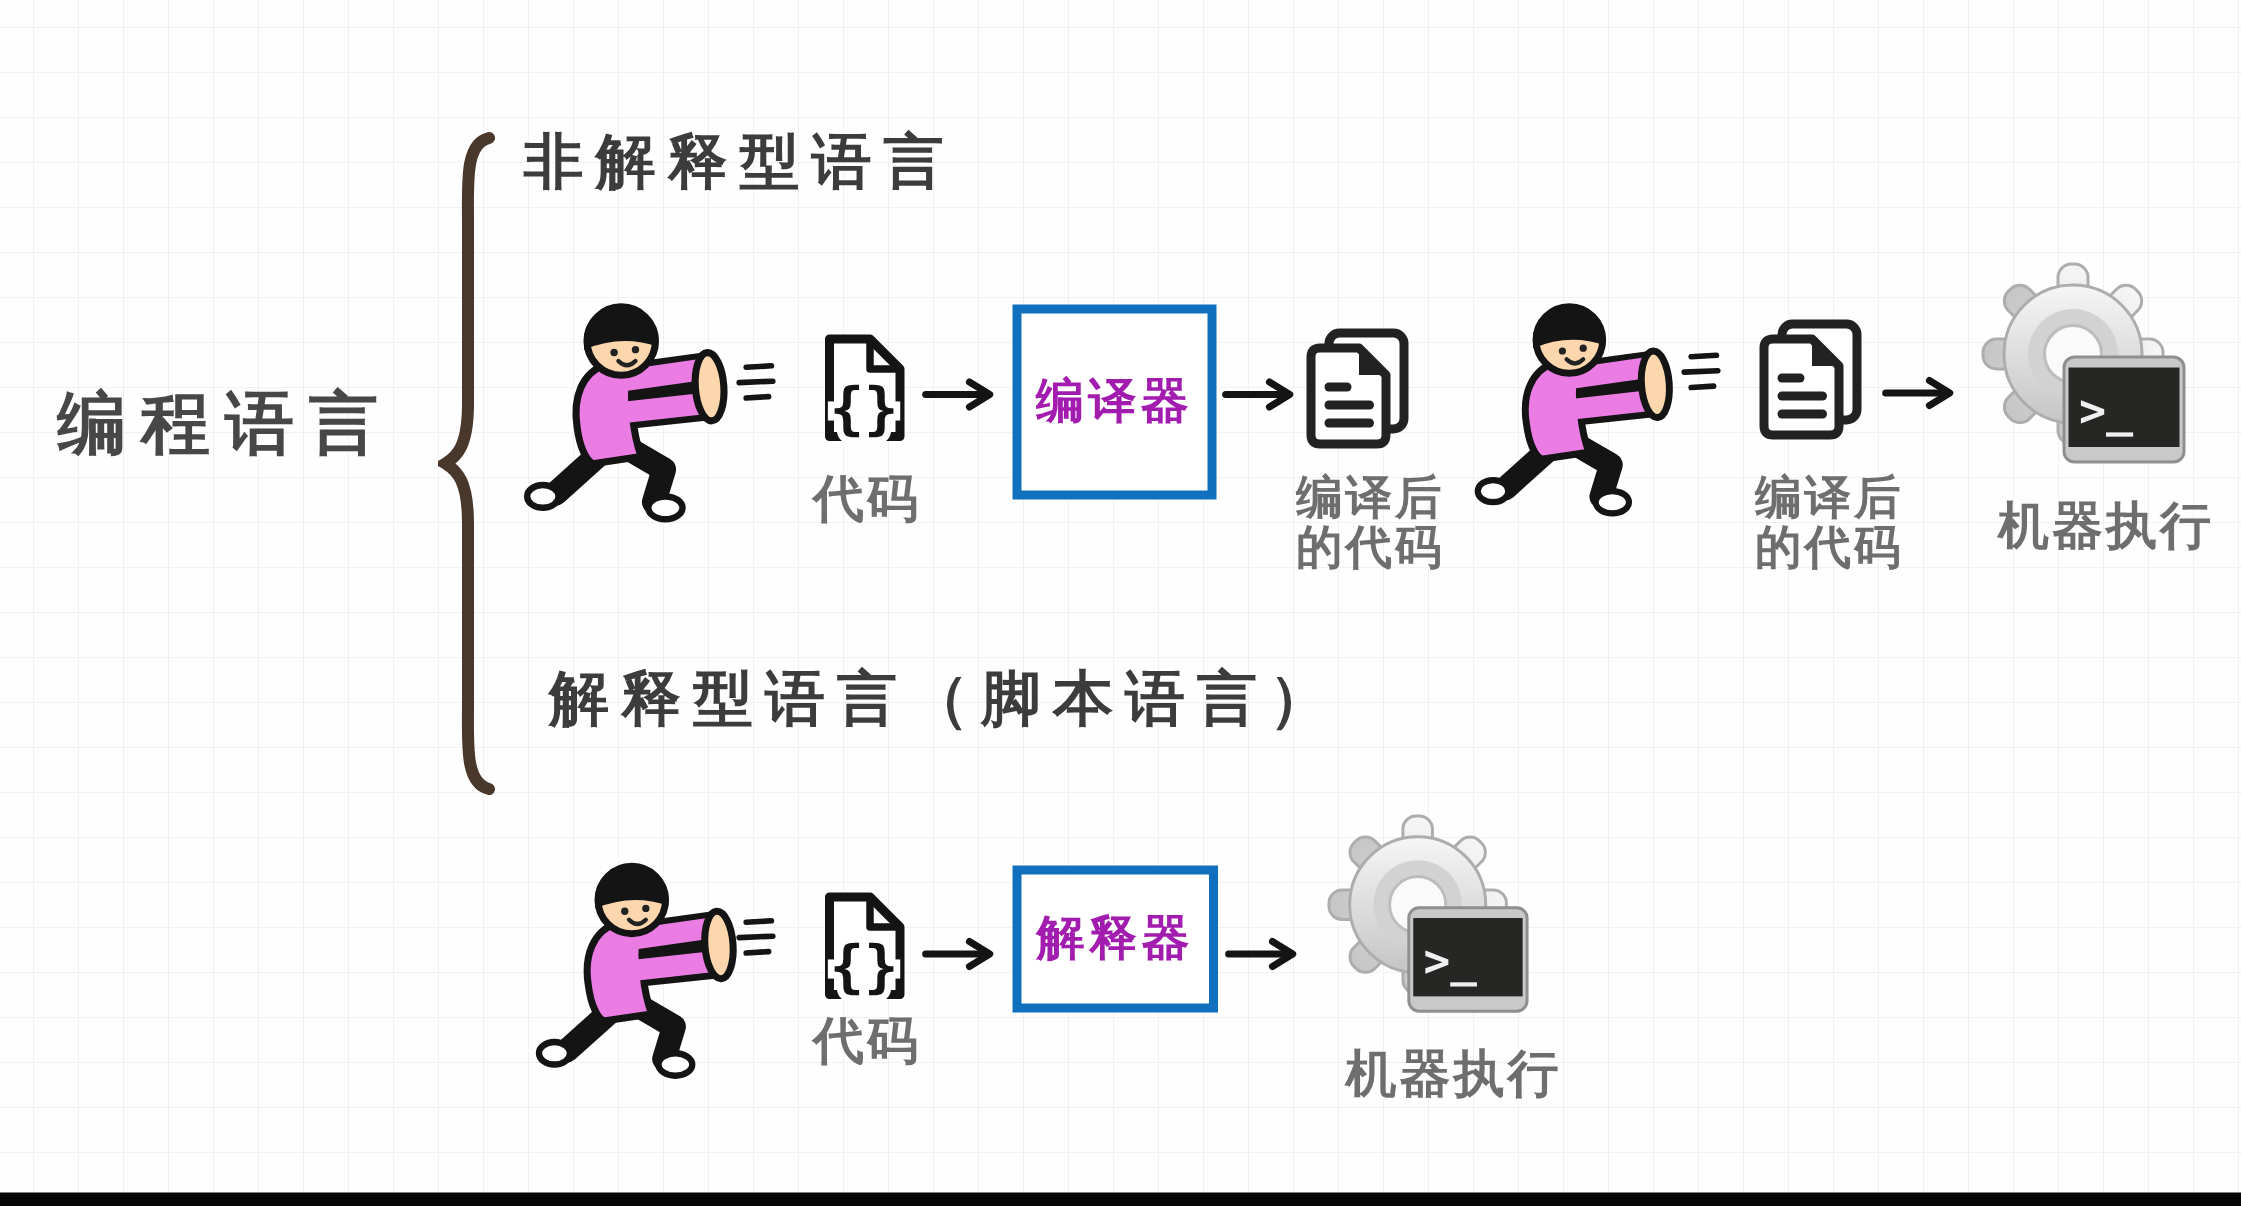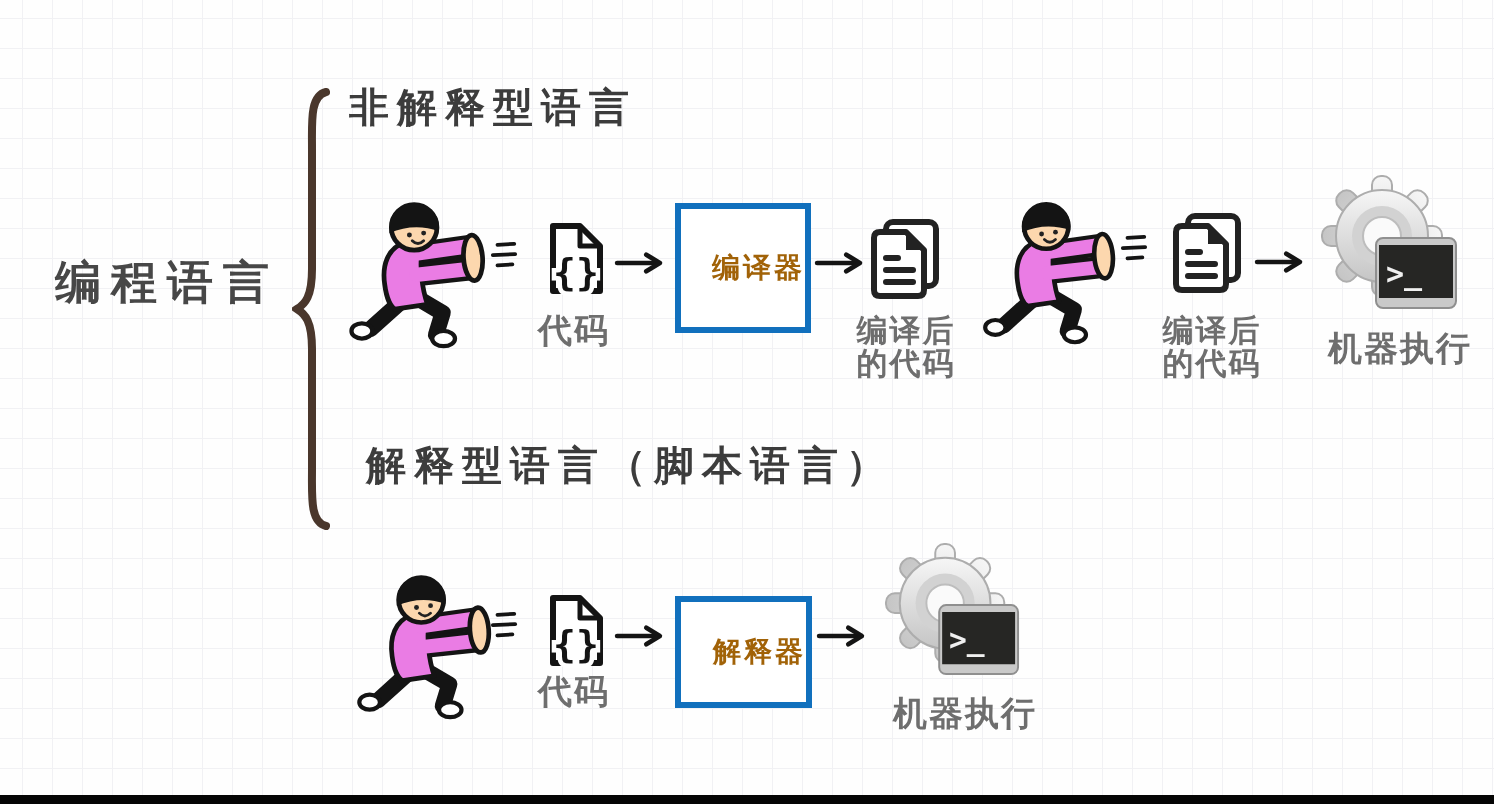--- a/index.html
+++ b/index.html
@@ -11,36 +11,36 @@
   .stage{
     position:relative;width:1494px;height:804px;
     background-color:#fefefe;
     background-image:
       linear-gradient(to right,#f1f1f4 1px,transparent 1px),
       linear-gradient(to bottom,#f1f1f4 1px,transparent 1px);
     background-size:30px 30px;
     background-position:-8px -12px;
   }
   .root-label{
-    position:absolute;left:45px;top:252px;width:244px;
+    position:absolute;left:18px;top:252px;width:244px;
     font-size:46px;font-weight:700;color:#474747;letter-spacing:10px;
-    white-space:nowrap;text-align:center;
+    white-space:nowrap;text-align:right;
   }
   .title{
     position:absolute;font-size:40px;font-weight:700;color:#3c3c3c;
     letter-spacing:8px;white-space:nowrap;
   }
   .lbl{
-    position:absolute;color:#6e6e6e;font-weight:700;text-align:center;
-    letter-spacing:2px;line-height:1.08;font-family:Liberation Mono, monospace;
+    position:absolute;color:#6e6e6e;font-weight:700;text-align:right;
+    letter-spacing:2px;line-height:1.08;
   }
   .bluebox{
     position:absolute;border:6px solid #1170bd;background:#ffffff;
-    display:flex;align-items:center;justify-content:flex-end;
-    font-size:28px;font-weight:700;color:#a16207;letter-spacing:3px;
+    display:flex;align-items:center;justify-content:center;
+    font-size:32px;font-weight:700;color:#a21caf;letter-spacing:3px;
     box-sizing:border-box;
   }
   .bottom-bar{
     position:absolute;left:0;top:795px;width:1494px;height:9px;background:#050505;
   }
   svg.icon{position:absolute;display:block;overflow:visible;}
   .sprite{position:absolute;width:0;height:0;overflow:hidden;}
 </style>
 </head>
 <body>
@@ -195,21 +195,21 @@
 
   <svg class="icon" style="left:540px;top:593px;width:72px;height:76px">
       <use href="#sym-codefile"></use>
     </svg>
   <div class="lbl" style="left:534px;top:676px;width:80px;font-size:34px">代码</div>
 
   <svg class="icon" style="left:614px;top:624px;width:50px;height:24px">
       <use href="#sym-arrow"></use>
     </svg>
 
-  <div class="bluebox" style="left:675px;top:596px;width:137px;height:112px">
+  <div class="bluebox" style="left:675px;top:577px;width:137px;height:98px">
     <span>解释器</span>
   </div>
 
   <svg class="icon" style="left:816px;top:624px;width:50px;height:24px">
       <use href="#sym-arrow"></use>
     </svg>
 
   <svg class="icon" style="left:884px;top:540px;width:138px;height:144px">
       <use href="#sym-gear"></use>
     </svg>

